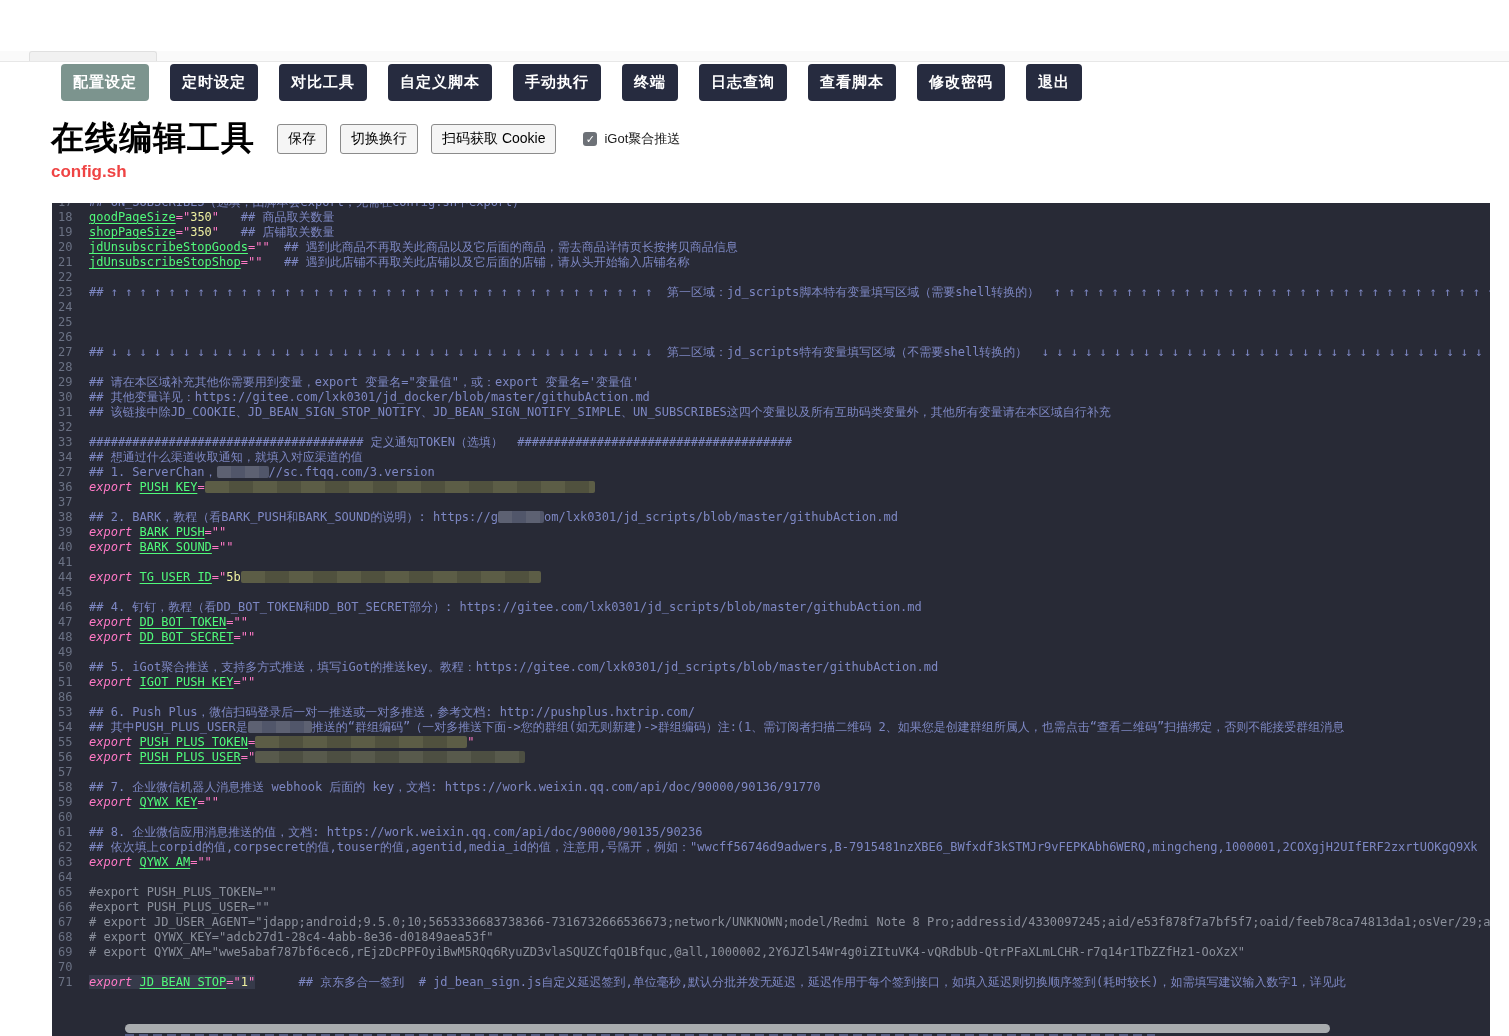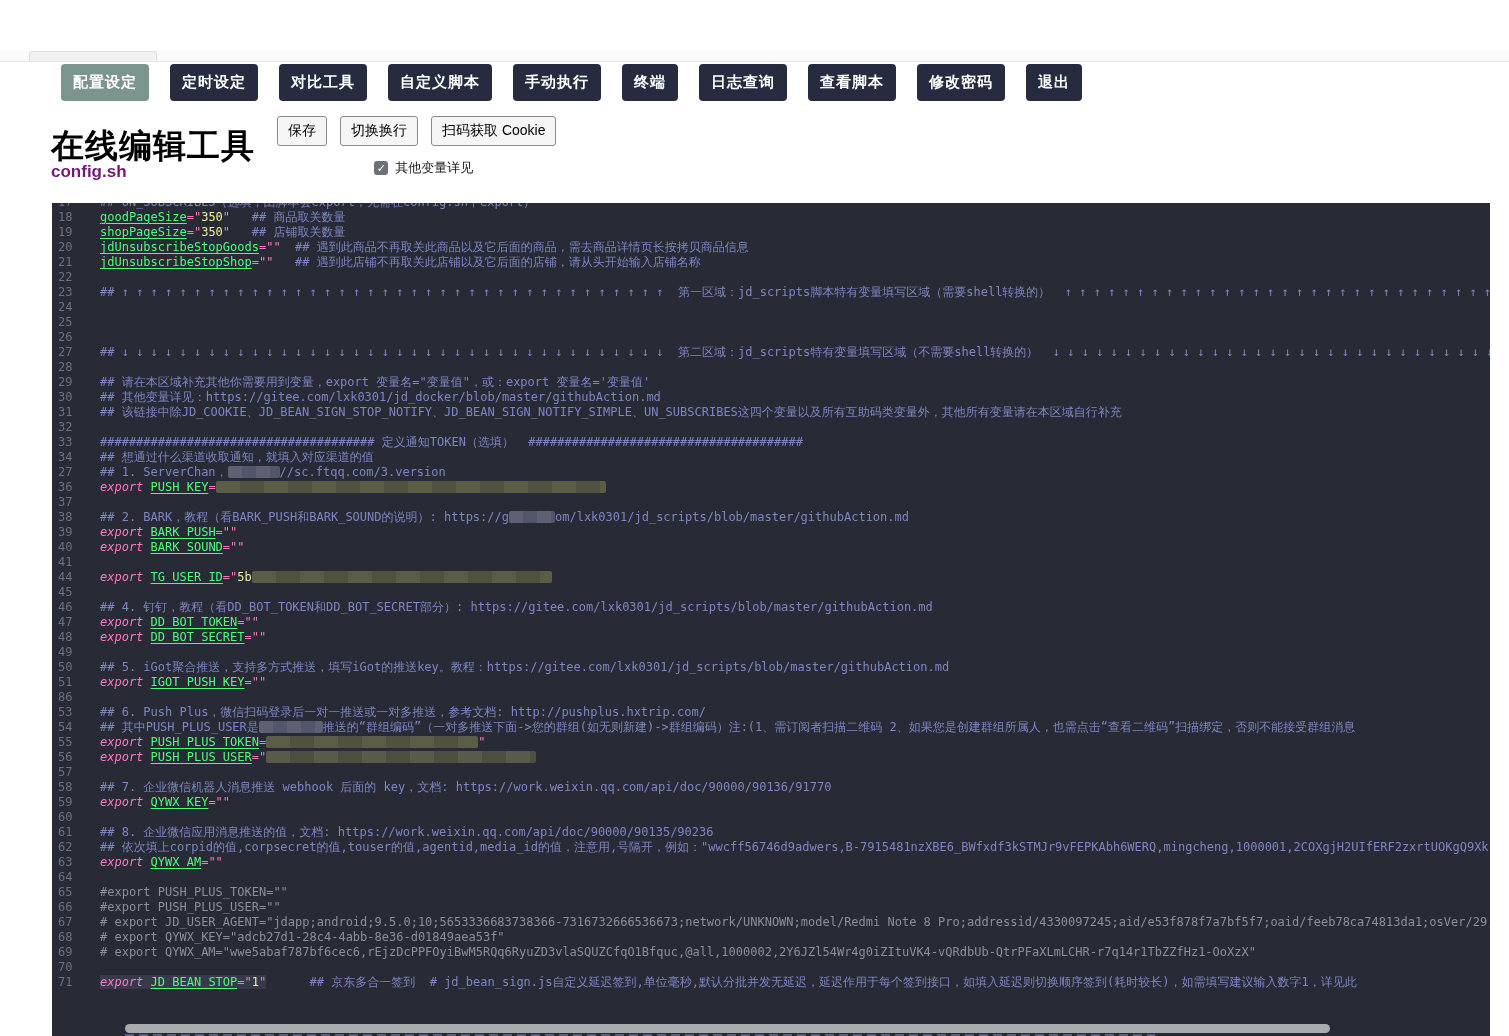--- a/index.html
+++ b/index.html
@@ -22,38 +22,38 @@
   .nav{position:absolute;left:49px;top:64px;display:flex;gap:9px;}
   .nav button{border:none;cursor:pointer;height:37px;padding:0 12px;
     background:var(--nav-bg);color:var(--nav-text);
     font-family:"Liberation Sans",sans-serif;font-size:15px;font-weight:bold;
     border-radius:4px;letter-spacing:1px;margin-left:12px;}
   .nav button.active{background:var(--nav-active);}
 
   
   .hdr{position:absolute;left:51px;top:116px;display:flex;align-items:center;}
   .hdr h1{font-size:33px;font-weight:900;color:#000;letter-spacing:1px;}
-  .hdr .btns{display:flex;gap:13px;margin-left:22px;align-items:center;flex-direction:column;}
+  .hdr .btns{display:flex;gap:13px;margin-left:22px;align-items:center;}
   .hdr .btns button{background:#f5f5f5;border:1px solid #8b8b8b;border-radius:3px;
     font-family:"Liberation Sans",sans-serif;font-size:14px;color:#000;
     padding:5px 10px;cursor:pointer;}
   .chk-wrap{display:flex;align-items:center;margin-left:14px;gap:7px;}
   .chk{width:14px;height:14px;border-radius:3px;background:#6d7177;color:#fff;
     font-size:11px;line-height:14px;text-align:center;cursor:pointer;}
   .chk-label{font-size:13px;color:#1a1a1a;}
 
-  .file-label{position:absolute;left:51px;top:162px;font-size:17px;font-weight:bold;color:#701a75;}
+  .file-label{position:absolute;left:51px;top:162px;font-size:17px;font-weight:bold;color:#ef4444;}
 
   
   .editor{position:absolute;left:52px;top:203px;width:1438px;height:833px;
     background:var(--ed-bg);overflow:hidden;
     font-family:"DejaVu Sans Mono",monospace;font-size:12px;line-height:15px;}
   .lines{margin-top:-8px;}
   .cl{height:15px;white-space:pre;}
-  .ln{display:inline-block;width:22px;margin-left:6px;margin-right:20px;color:var(--ln);}
+  .ln{display:inline-block;width:22px;margin-left:6px;margin-right:9px;color:var(--ln);}
   .sg-com{color:var(--com);}
   .sg-kw{color:var(--kw);font-style:italic;}
   .sg-var{color:var(--vr);text-decoration:underline;text-underline-offset:2px;}
   .sg-pnk{color:var(--pnk);}
   .sg-str{color:var(--str);}
   .sg-gray{color:var(--gry);}
   .sg-pln{color:var(--pln);}
   .sg-sel{background:#363a4a;}
   .redact{display:inline-block;height:12px;vertical-align:-2px;border-radius:2px;}
   .tint-olive{background:repeating-linear-gradient(90deg,#5c5d46 0 24px,#50513e 24px 48px);}
@@ -88,21 +88,21 @@
 <div class="hdr">
   <h1>在线编辑工具</h1>
   <div class="btns">
     <span id="hdr-btns" style="display: flex; gap: 13px;">
         <button>保存</button>
         <button>切换换行</button>
         <button>扫码获取 Cookie</button>
       </span>
     <span class="chk-wrap">
       <span class="chk">✓</span>
-      <span class="chk-label">其他变量详见</span>
+      <span class="chk-label">iGot聚合推送</span>
     </span>
   </div>
 </div>
 
 <div class="file-label">config.sh</div>
 
 <div class="editor">
   <div class="lines" id="lines">
       <div class="cl"><span class="ln">17</span><span class="sg-com">## UN_SUBSCRIBES（选填，由脚本会export，无需在config.sh中export）</span></div>
       <div class="cl"><span class="ln">18</span><span class="sg-var">goodPageSize</span><span class="sg-pnk">="</span><span class="sg-str">350</span><span class="sg-pnk">"</span><span class="sg-pln">   </span><span class="sg-com">## 商品取关数量</span></div>

